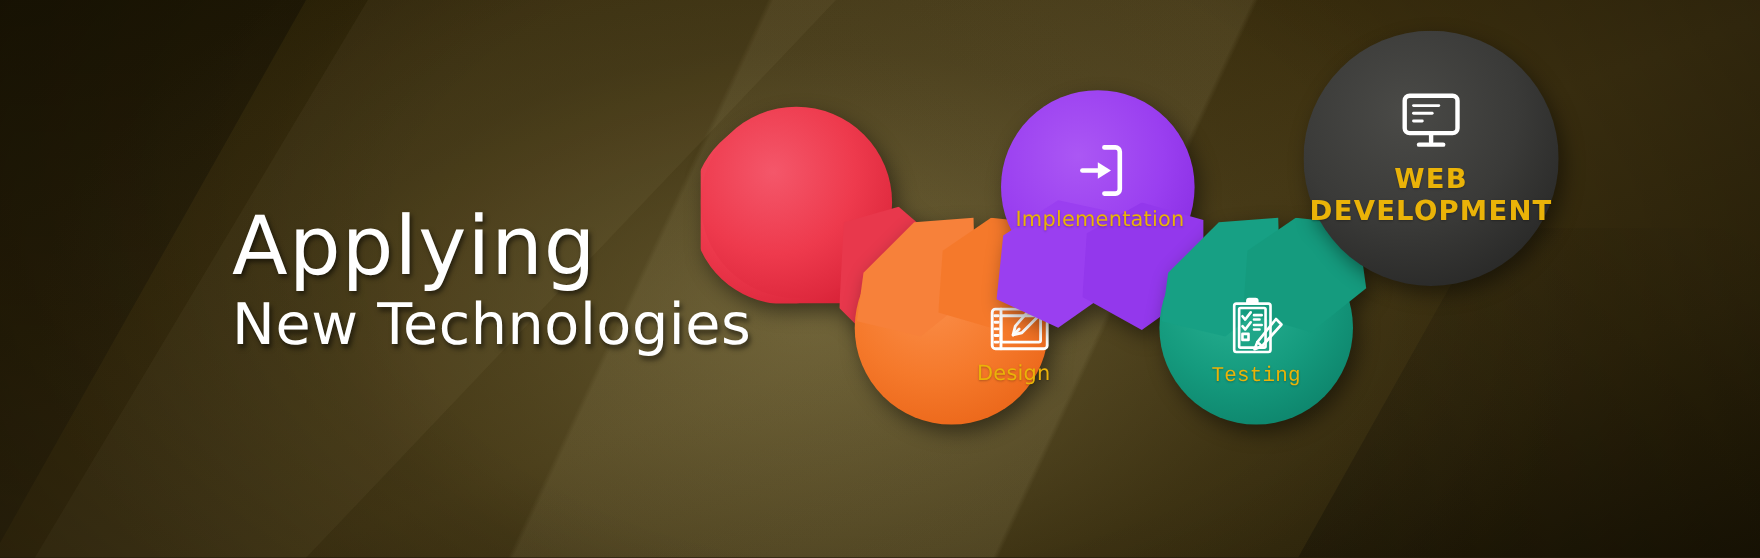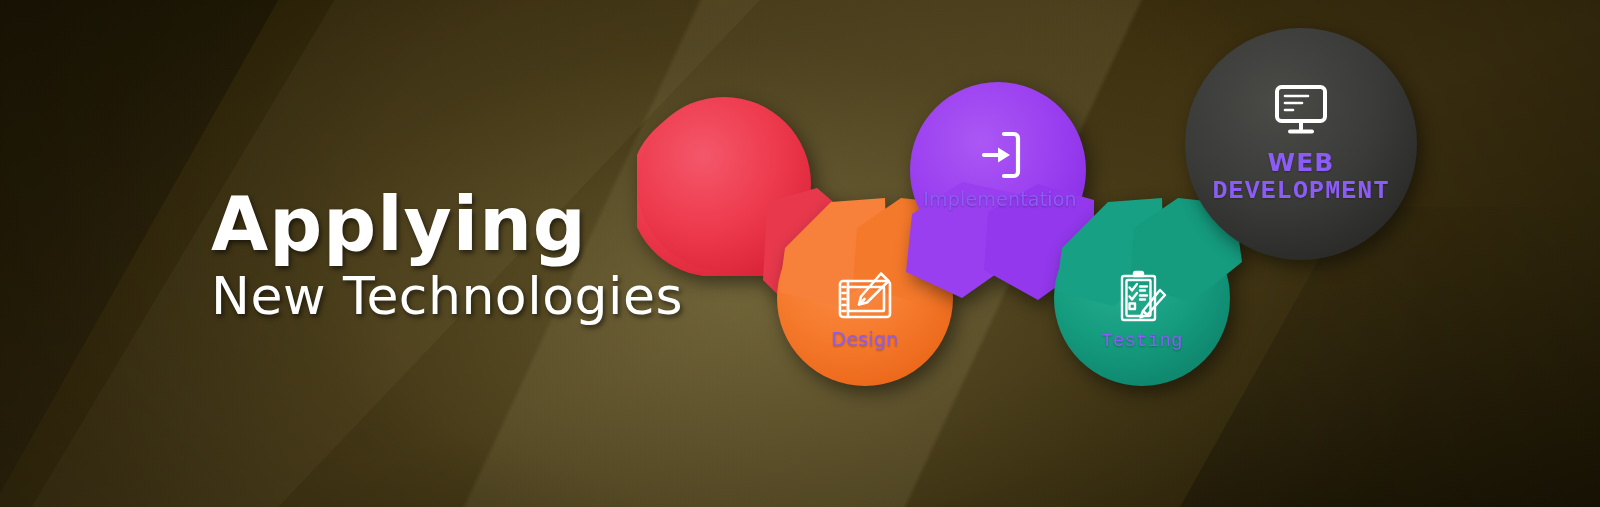--- a/index.html
+++ b/index.html
@@ -43,35 +43,35 @@
     background:radial-gradient(ellipse 1100px 700px at 50% 45%, rgba(0,0,0,0) 40%, rgba(0,0,0,0.42) 100%);
   }
 
   
   .title-block{
     position:absolute; left:211px; top:188px; z-index:6;
     text-shadow:2px 3px 5px rgba(0,0,0,0.55);
     color:#ffffff;
   }
   .title-line1{
-    font-size:74px; line-height:0.98; font-weight:700;
+    font-size:74px; line-height:0.98; font-weight:400;
     letter-spacing:1px; white-space:nowrap;
   }
   .title-line2{
     font-size:52px; line-height:1.15; font-weight:400;
     letter-spacing:0.5px; white-space:nowrap; margin-top:6px;
   }
 
   
   .nodes{ position:absolute; inset:0; z-index:5; }
   .node{
     position:absolute;
     display:flex; flex-direction:column;
     align-items:center; justify-content:center;
-    color:#8b5cf6; text-align:center;
+    color:#eab308; text-align:center;
     filter:drop-shadow(5px 7px 9px rgba(0,0,0,0.45));
   }
   .node .body{
     position:absolute; inset:0;
   }
   .node .content{
     position:relative; z-index:2;
     display:flex; flex-direction:column;
     align-items:center; justify-content:center;
     width:100%;
@@ -141,21 +141,21 @@
         <circle cx="90" cy="102" r="88" fill="url(#gD)"></circle>
       </svg>
 
       <svg class="tab" style="left:-2px; top:0px; width:116px; height:116px;" viewBox="0 0 116 116">
         <path d="M12,52 L58,6 L112,2 L114,70 L64,110 L6,96 Z" fill="#f7813a"></path>
       </svg>
 
       <svg class="tab" style="left:78px; top:2px; width:116px; height:110px;" viewBox="0 0 116 110">
         <path d="M4,30 L48,0 L104,6 L112,64 L62,104 L0,86 Z" fill="#f5792b"></path>
       </svg>
-      <div class="content" style="margin-top:36px;">
+      <div class="content" style="margin-top:36px;align-items:flex-end;">
         <span class="icon">
           <svg class="icn" width="56" height="50" viewBox="0 0 56 50">
             <g fill="none" stroke="#fff" stroke-width="2.6" stroke-linejoin="round" stroke-linecap="round">
               <rect x="3" y="10" width="50" height="36" rx="3"></rect>
               <rect x="11" y="16" width="36" height="24" rx="1.6"></rect>
               <path d="M11,10 L11,46"></path>
               <path d="M5.5,16 L8.5,16 M5.5,22 L8.5,22 M5.5,28 L8.5,28 M5.5,34 L8.5,34 M5.5,40 L8.5,40"></path>
               <path d="M44,2.5 L51.5,10 L30,31.5 L22,33.5 L24,25.5 Z"></path>
               <path d="M22,33.5 L27.5,28"></path>
             </g>
@@ -256,18 +256,18 @@
               <path d="M18,48.5 L40,48.5"></path>
             </g>
             <g fill="none" stroke="#fff" stroke-width="2.6" stroke-linecap="round">
               <path d="M13,13 L36,13"></path>
               <path d="M13,20 L30,20"></path>
               <path d="M13,27 L21,27"></path>
             </g>
           </svg>
         </span>
         <span class="label">WEB</span>
-        <span class="label" style="margin-top:2px;font-family:Liberation Mono, monospace;">DEVELOPMENT</span>
+        <span class="label" style="margin-top:2px;">DEVELOPMENT</span>
       </div>
     </div>
 
   </div>
 </div>
 
 </body></html>

